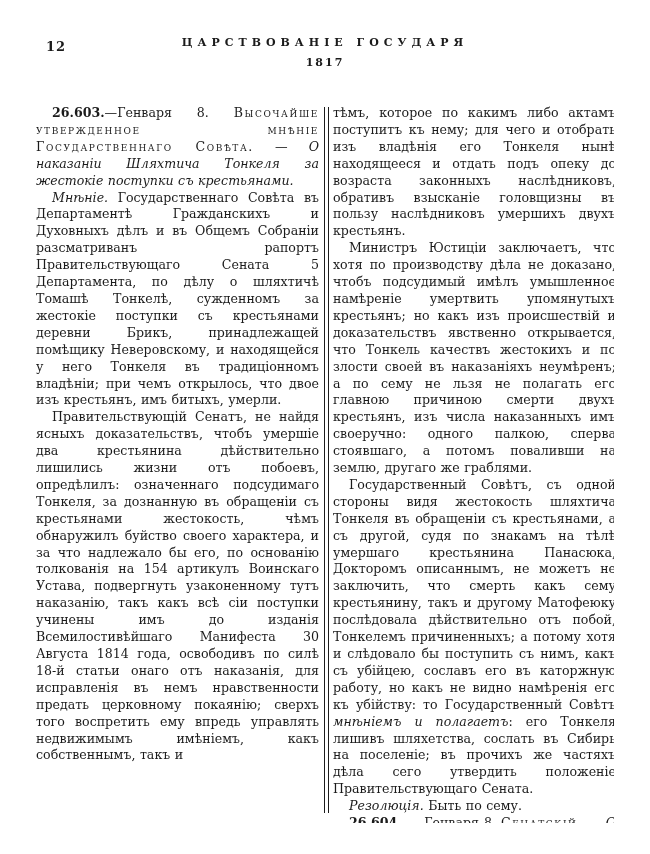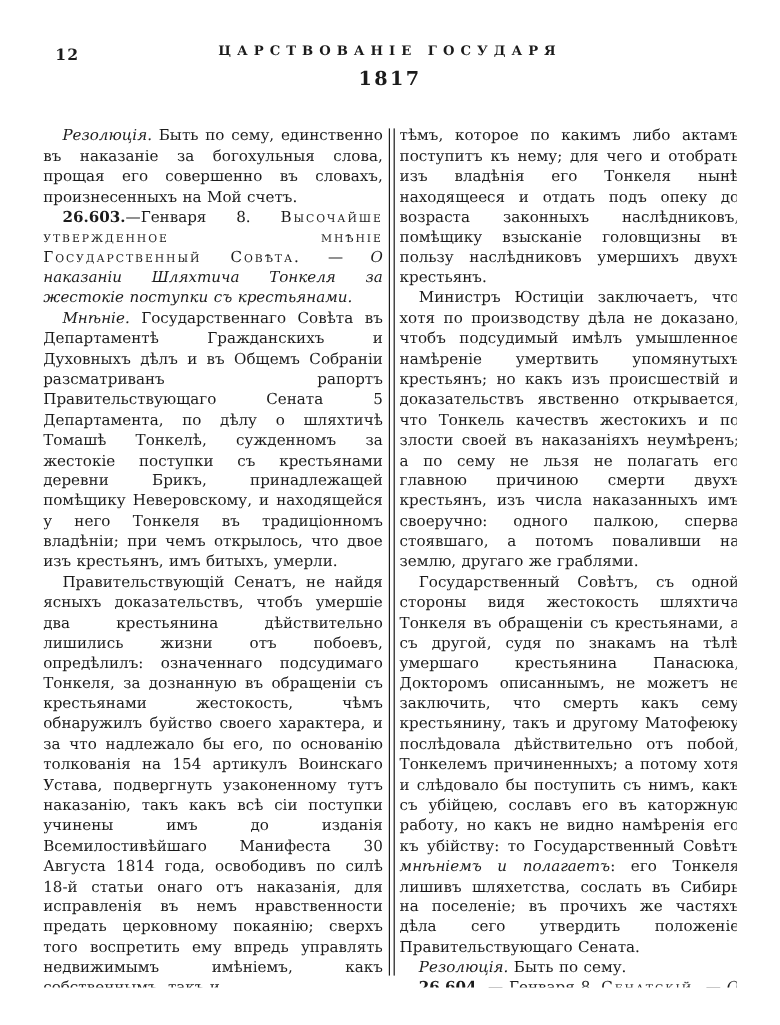--- a/index.html
+++ b/index.html
@@ -27,21 +27,21 @@
   }
   .page-title {
     text-align: center;
     font-size: 11px;
     font-weight: bold;
     letter-spacing: 5px;
     white-space: nowrap;
   }
   .page-year {
     text-align: center;
-    font-size: 16px;
+    font-size: 11px;
     font-weight: bold;
     letter-spacing: 2px;
     margin-top: 7px;
   }
   .columns {
     display: flex;
     margin: 15px 36px 0 36px;
     height: 718px;
     overflow: hidden;
   }
@@ -76,27 +76,26 @@
 <body>
 
 <div class="page">
   <div class="running-head">
     <span class="page-number">12</span>
     <div class="page-title">ЦАРСТВОВАНІЕ ГОСУДАРЯ</div>
     <div class="page-year">1817</div>
   </div>
   <div class="columns">
     <div class="column">
-        <p class="para indent"><span class="seg italic">Резолюція.</span><span class="seg regular"> Быть по сему, единственно въ наказаніе за богохульныя слова, прощая его совершенно въ словахъ, произнесенныхъ на Мой счетъ.</span></p>
-        <p class="para indent"><span class="seg bold">26.603.</span><span class="seg regular">—Генваря 8. </span><span class="seg smallcaps">Высочайше утвержденное мнѣніе Государственный Совѣта.</span><span class="seg regular"> — </span><span class="seg italic">О наказаніи Шляхтича Тонкеля за жестокіе поступки съ крестьянами.</span></p>
+        <p class="para indent"><span class="seg bold">26.603.</span><span class="seg regular">—Генваря 8. </span><span class="seg smallcaps">Высочайше утвержденное мнѣніе Государственнаго Совѣта.</span><span class="seg regular"> — </span><span class="seg italic">О наказаніи Шляхтича Тонкеля за жестокіе поступки съ крестьянами.</span></p>
         <p class="para indent"><span class="seg italic">Мнѣніе.</span><span class="seg regular"> Государственнаго Совѣта въ Департаментѣ Гражданскихъ и Духовныхъ дѣлъ и въ Общемъ Собраніи разсматриванъ рапортъ Правительствующаго Сената 5 Департамента, по дѣлу о шляхтичѣ Томашѣ Тонкелѣ, сужденномъ за жестокіе поступки съ крестьянами деревни Брикъ, принадлежащей помѣщику Неверовскому, и находящейся у него Тонкеля въ традиціонномъ владѣніи; при чемъ открылось, что двое изъ крестьянъ, имъ битыхъ, умерли.</span></p>
         <p class="para indent"><span class="seg regular">Правительствующій Сенатъ, не найдя ясныхъ доказательствъ, чтобъ умершіе два крестьянина дѣйствительно лишились жизни отъ побоевъ, опредѣлилъ: означеннаго подсудимаго Тонкеля, за дознанную въ обращеніи съ крестьянами жестокость, чѣмъ обнаружилъ буйство своего характера, и за что надлежало бы его, по основанію толкованія на 154 артикулъ Воинскаго Устава, подвергнуть узаконенному тутъ наказанію, такъ какъ всѣ сіи поступки учинены имъ до изданія Всемилостивѣйшаго Манифеста 30 Августа 1814 года, освободивъ по силѣ 18-й статьи онаго отъ наказанія, для исправленія въ немъ нравственности предать церковному покаянію; сверхъ того воспретить ему впредь управлять недвижимымъ имѣніемъ, какъ собственнымъ, такъ и</span></p>
       </div>
     <div class="col-divider"></div>
     <div class="column">
-        <p class="para"><span class="seg regular">тѣмъ, которое по какимъ либо актамъ поступитъ къ нему; для чего и отобрать изъ владѣнія его Тонкеля нынѣ находящееся и отдать подъ опеку до возраста законныхъ наслѣдниковъ, помѣщику взысканіе головщизны въ пользу наслѣдниковъ умершихъ двухъ крестьянъ.</span></p>
+        <p class="para"><span class="seg regular">тѣмъ, которое по какимъ либо актамъ поступитъ къ нему; для чего и отобрать изъ владѣнія его Тонкеля нынѣ находящееся и отдать подъ опеку до возраста законныхъ наслѣдниковъ, обративъ взысканіе головщизны въ пользу наслѣдниковъ умершихъ двухъ крестьянъ.</span></p>
         <p class="para indent"><span class="seg regular">Министръ Юстиціи заключаетъ, что хотя по производству дѣла не доказано, чтобъ подсудимый имѣлъ умышленное намѣреніе умертвить упомянутыхъ крестьянъ; но какъ изъ происшествій и доказательствъ явственно открывается, что Тонкель качествъ жестокихъ и по злости своей въ наказаніяхъ неумѣренъ; а по сему не льзя не полагать его главною причиною смерти двухъ крестьянъ, изъ числа наказанныхъ имъ своеручно: одного палкою, сперва стоявшаго, а потомъ поваливши на землю, другаго же граблями.</span></p>
         <p class="para indent"><span class="seg regular">Государственный Совѣтъ, съ одной стороны видя жестокость шляхтича Тонкеля въ обращеніи съ крестьянами, а съ другой, судя по знакамъ на тѣлѣ умершаго крестьянина Панасюка, Докторомъ описаннымъ, не можетъ не заключить, что смерть какъ сему крестьянину, такъ и другому Матофеюку послѣдовала дѣйствительно отъ побой, Тонкелемъ причиненныхъ; а потому хотя и слѣдовало бы поступить съ нимъ, какъ съ убійцею, сославъ его въ каторжную работу, но какъ не видно намѣренія его къ убійству: то Государственный Совѣтъ </span><span class="seg italic">мнѣніемъ и полагаетъ</span><span class="seg regular">: его Тонкеля лишивъ шляхетства, сослать въ Сибирь на поселеніе; въ прочихъ же частяхъ дѣла сего утвердить положеніе Правительствующаго Сената.</span></p>
         <p class="para indent"><span class="seg italic">Резолюція.</span><span class="seg regular"> Быть по сему.</span></p>
         <p class="para indent"><span class="seg bold">26.604.</span><span class="seg regular"> — Генваря 8. </span><span class="seg smallcaps">Сенатскій.</span><span class="seg regular"> — </span><span class="seg italic">О дозволеніи Губернскимъ Прокурорамъ въ сношеніяхъ съ Губернскими Присутственными мѣстами употреблять слово: предлагаю.</span></p>
       </div>
   </div>
 </div>
 
 </body></html>

